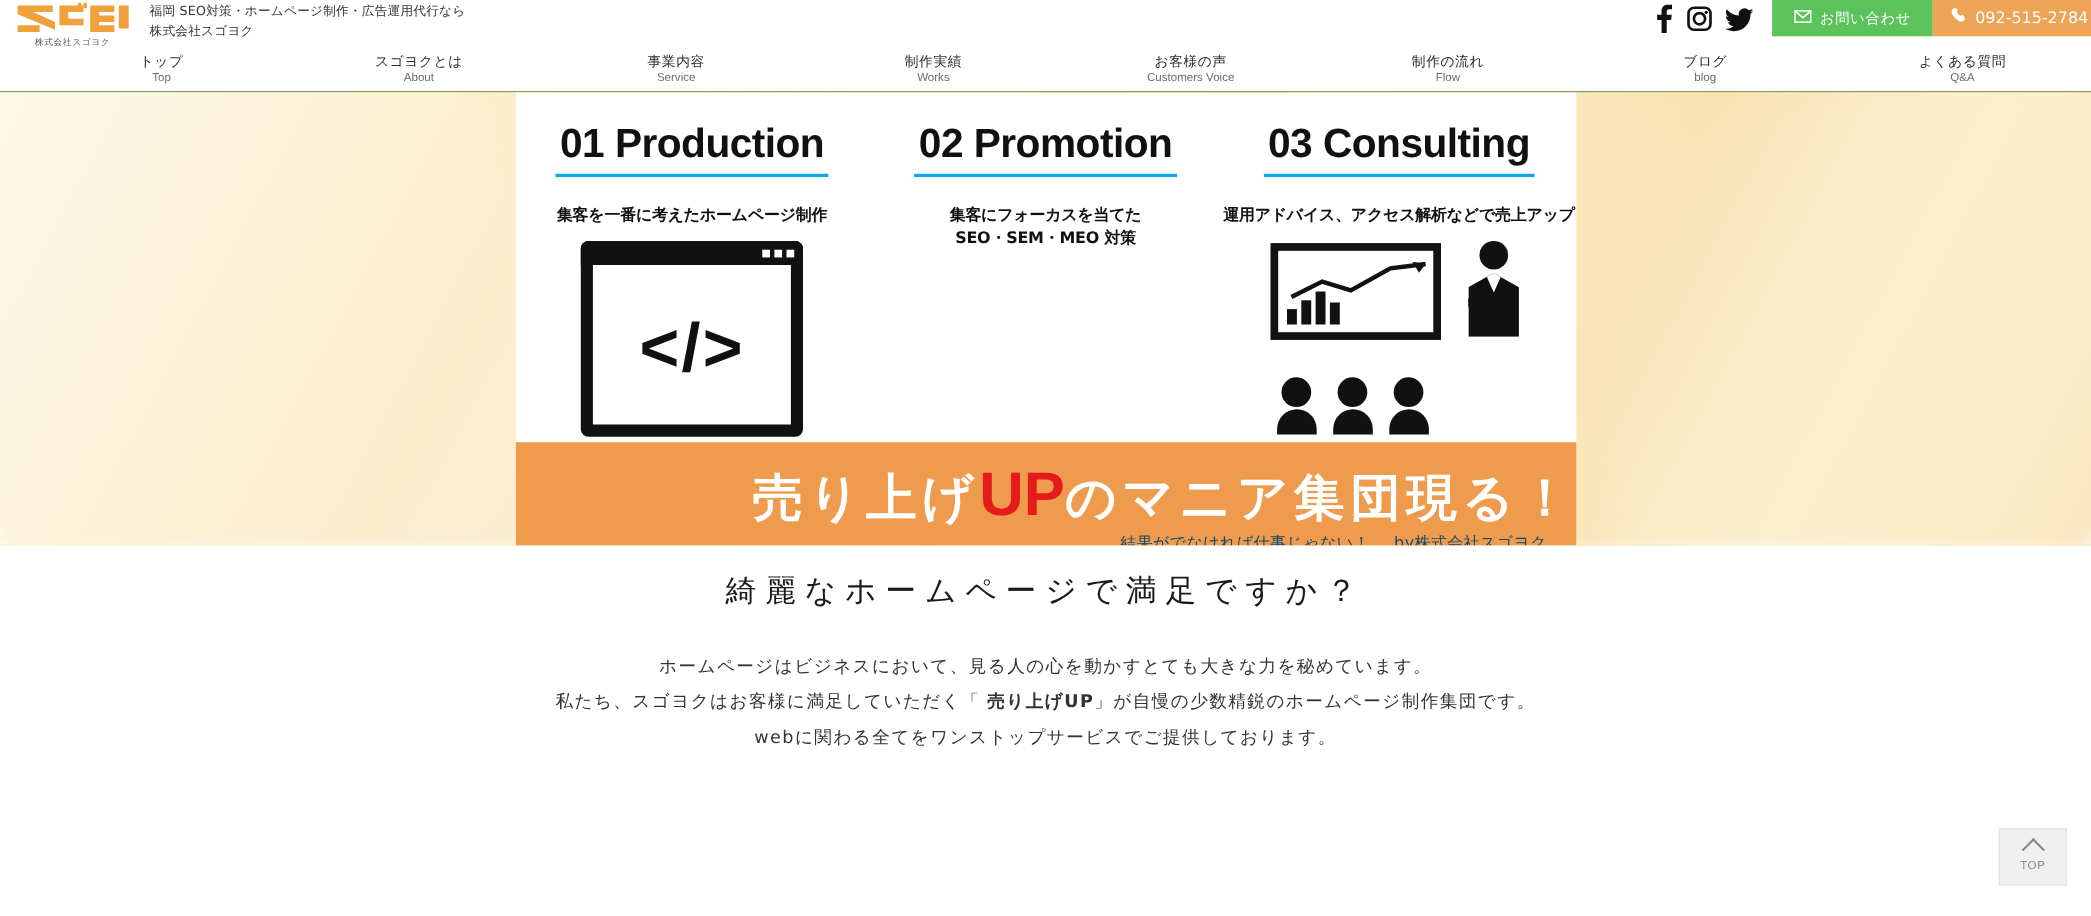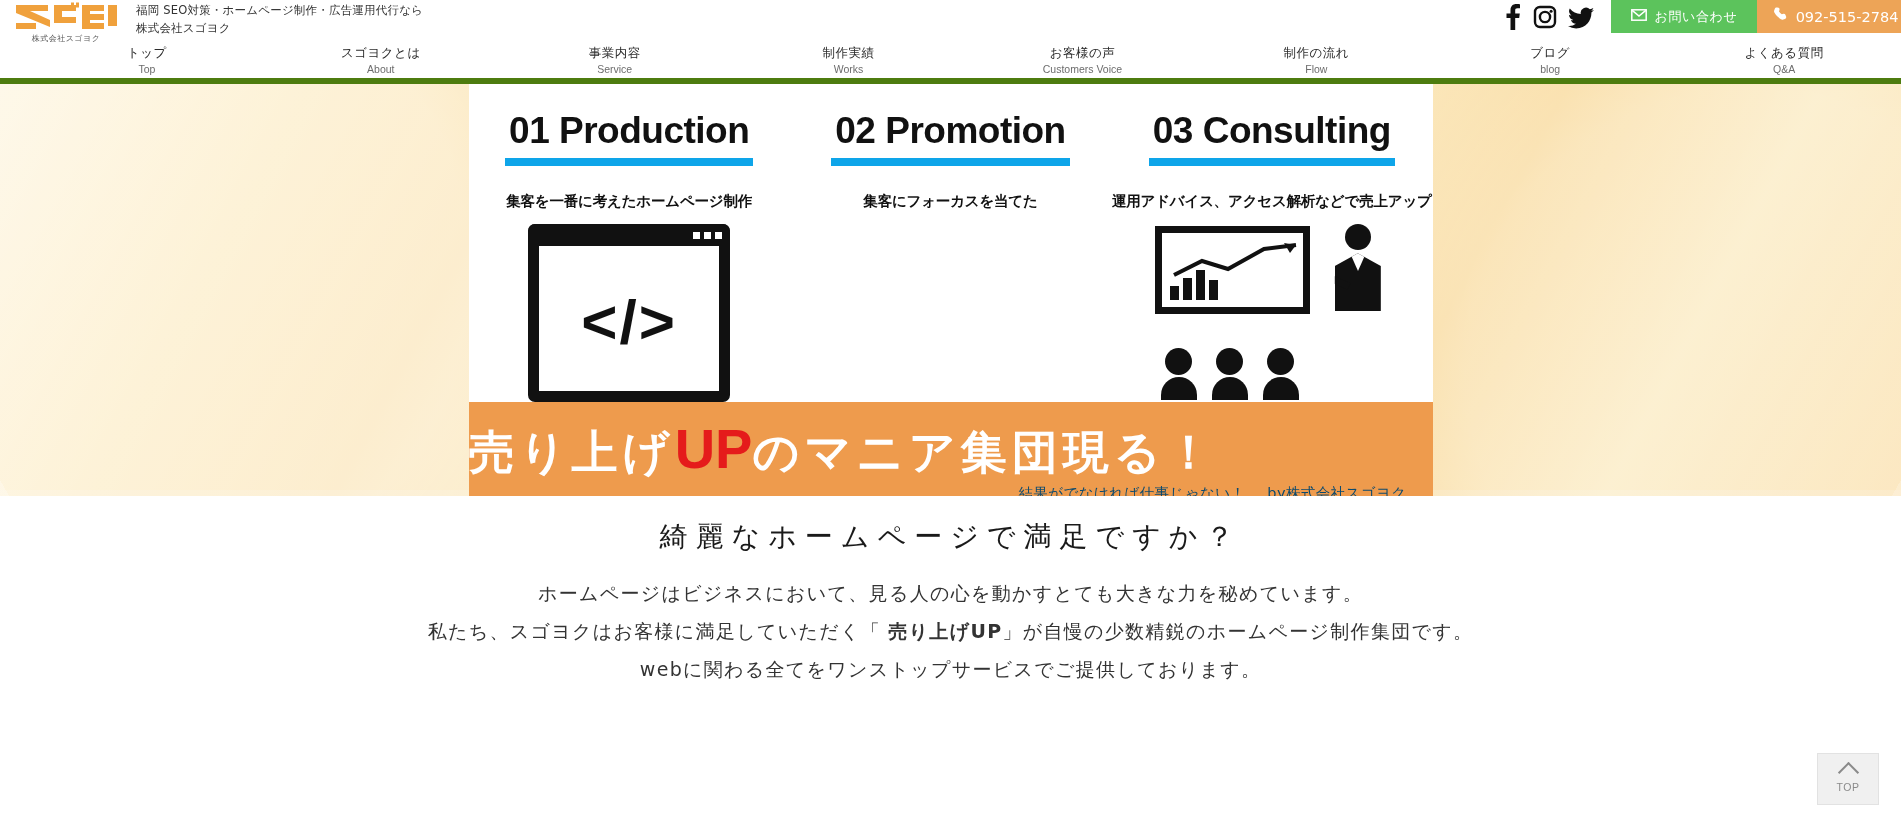--- a/index.html
+++ b/index.html
@@ -75,21 +75,21 @@
     letter-spacing: 0.6px;
     cursor: pointer;
   }
   .cta-contact { background: #5cc35c; width: 146px; }
   .cta-tel { background: #eda457; width: 144px; font-size: 14.5px; letter-spacing: 0; padding-left: 14px; }
 
   
   .nav {
     height: 42px;
     background: #ffffff;
-    border-bottom: 6px solid #4d7c0f;
+    border-bottom: 1px solid #4d7c0f;
     display: flex;
     align-items: center;
     justify-content: flex-start;
     padding-left: 30px;
   }
   .nav-item {
     flex: 1 1 0;
     text-align: center;
     line-height: 1.25;
     cursor: pointer;
@@ -151,21 +151,21 @@
   }
   .col-head {
     font-size: 37px;
     font-weight: bold;
     letter-spacing: -0.5px;
     color: #111;
     font-family: "Liberation Sans", sans-serif;
     line-height: 1.25;
     display: inline-block;
     padding: 0 4px 4px 4px;
-    border-bottom: 8px solid #0ea5e9;
+    border-bottom: 3px solid #0ea5e9;
   }
   .col-sub {
     margin-top: 25px;
     font-size: 14.5px;
     font-weight: bold;
     color: #111;
     line-height: 1.45;
     font-family: "DejaVu Sans", sans-serif;
     letter-spacing: -0.2px;
   }
@@ -236,21 +236,21 @@
   .aud-h { width: 27px; height: 27px; border-radius:50%; background:#111; margin:0 auto 2px; }
   .aud-b { width: 36px; height: 23px; background:#111; border-radius: 18px 18px 0 0; }
 
   
   .strip {
     position: absolute; bottom: 0; left: 0; width: 964px; height: 94px;
     background: #ee9b4d;
     overflow: hidden;
   }
   .strip-main {
-    text-align:left;
+    text-align:right;
     font-size: 46px;
     font-weight: bold;
     color:#ffffff;
     letter-spacing: 5px;
     line-height: 1;
     padding-top: 19px;
     font-family: "DejaVu Sans", sans-serif;
     white-space: nowrap;
   }
   .strip-main .up { color:#e51b1b; font-size: 56px; letter-spacing: 0; font-family:"Liberation Sans", sans-serif;}
@@ -269,22 +269,22 @@
   
   .below { background:#fff; padding-top: 22px; text-align:center; }
   .section-title {
     font-size: 28px;
     color: #1a1a1a;
     letter-spacing: 8px;
     font-family: "DejaVu Serif", serif;
     font-weight: normal;
   }
   .lead {
-    margin-top: 18px;
-    font-size: 19px;
+    margin-top: 34px;
+    font-size: 16px;
     line-height: 2.0;
     color: #333;
     letter-spacing: 1.3px;
     font-family: "DejaVu Sans", sans-serif;
   }
   .lead b { font-weight: bold; }
 
   
   .topbtn {
     position: absolute;
@@ -431,20 +431,21 @@
             </div>
             <div class="code-glyph">&lt;/&gt;</div>
           </div>
         </div>
       </div>
 
       <div class="col">
         <div class="col-head">02 Promotion</div>
         <div class="col-sub">
           <div>集客にフォーカスを当てた</div>
+          <div>SEO・SEM・MEO 対策</div>
         </div>
       </div>
 
       <div class="col">
         <div class="col-head">03 Consulting</div>
         <div class="col-sub">
           <div>運用アドバイス、アクセス解析などで売上アップ</div>
         </div>
         <div class="art">
           <div class="cons">

